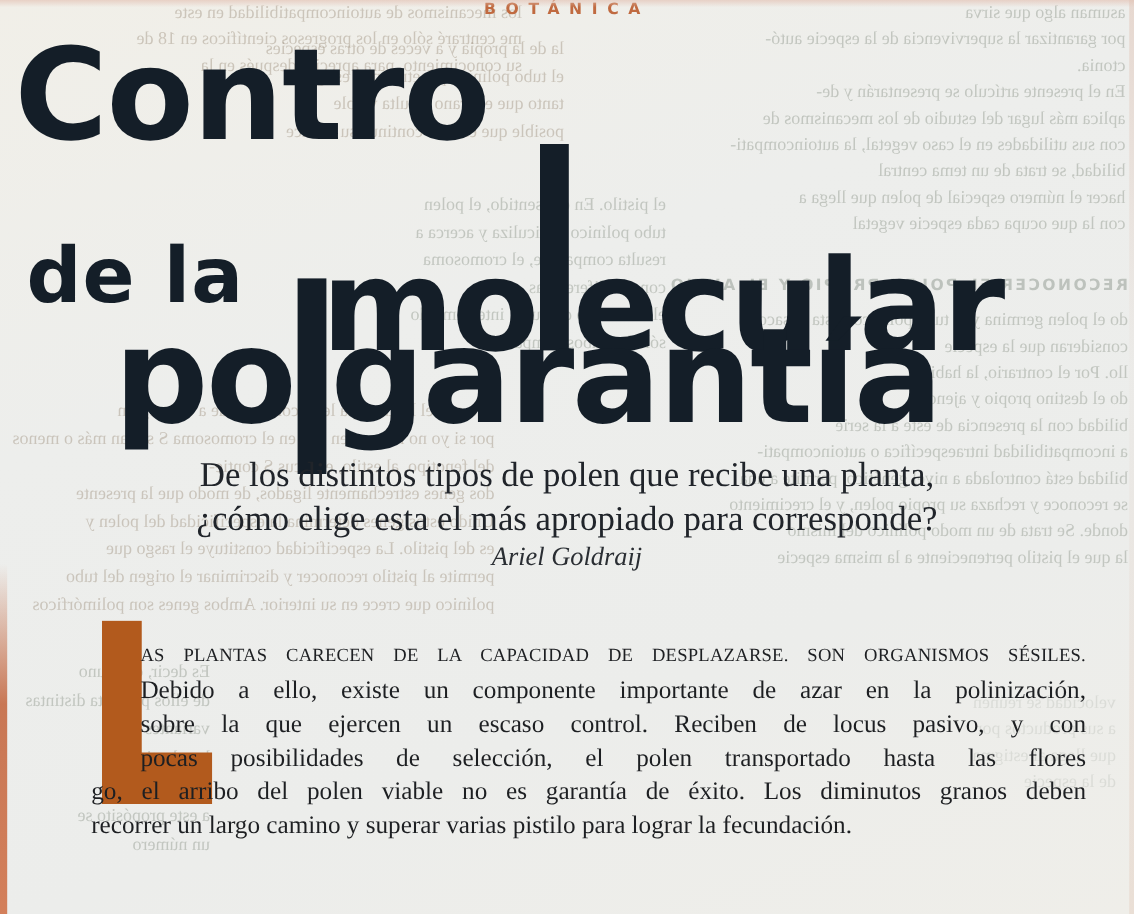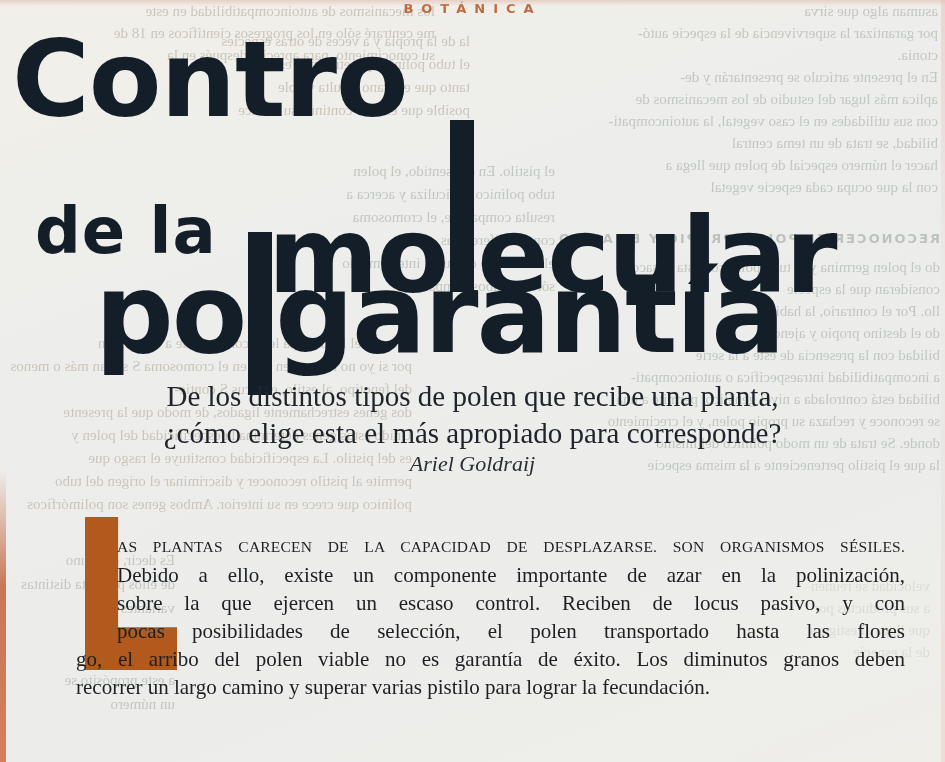--- a/index.html
+++ b/index.html
@@ -28,21 +28,21 @@
     letter-spacing:2px;color:#8f988f;margin-bottom:6px;white-space:nowrap;}
   
   .kicker{position:absolute;left:0;top:1px;width:945px;text-align:center;z-index:2;
     font-family:"DejaVu Sans",sans-serif;font-weight:bold;font-size:13px;
     letter-spacing:8px;color:#c06a40;}
   
   .t{position:absolute;z-index:2;font-family:"DejaVu Sans",sans-serif;font-weight:bold;
      color:#141e28;line-height:1;white-space:nowrap;}
   .t1{left:12px;top:27px;font-size:106px;letter-spacing:-1px;}
   .t2{left:268px;top:120px;font-size:106px;letter-spacing:-2px;display:flex;align-items:baseline;justify-content:flex-end;}
-  .t3{left:22px;top:199px;font-size:64px;letter-spacing:1px;margin-left:13px;}
+  .t3{left:22px;top:199px;font-size:64px;letter-spacing:1px;}
   .t4{left:95px;top:232px;font-size:110px;letter-spacing:-2px;display:flex;align-items:center;}
   .lbar{display:inline-block;background:#141e28;width:24px;margin:0 3px;}
   .lbar-down{height:172px;}   
   .lbar-up{height:163px;}     
   
   .subtitle{position:absolute;left:0;top:378px;width:945px;z-index:2;text-align:center;
     font-size:29px;line-height:37px;color:#20242a;}
   .author{position:absolute;left:0;top:451px;width:945px;z-index:2;text-align:center;
     font-style:italic;font-size:22px;color:#2a2e33;}
   

